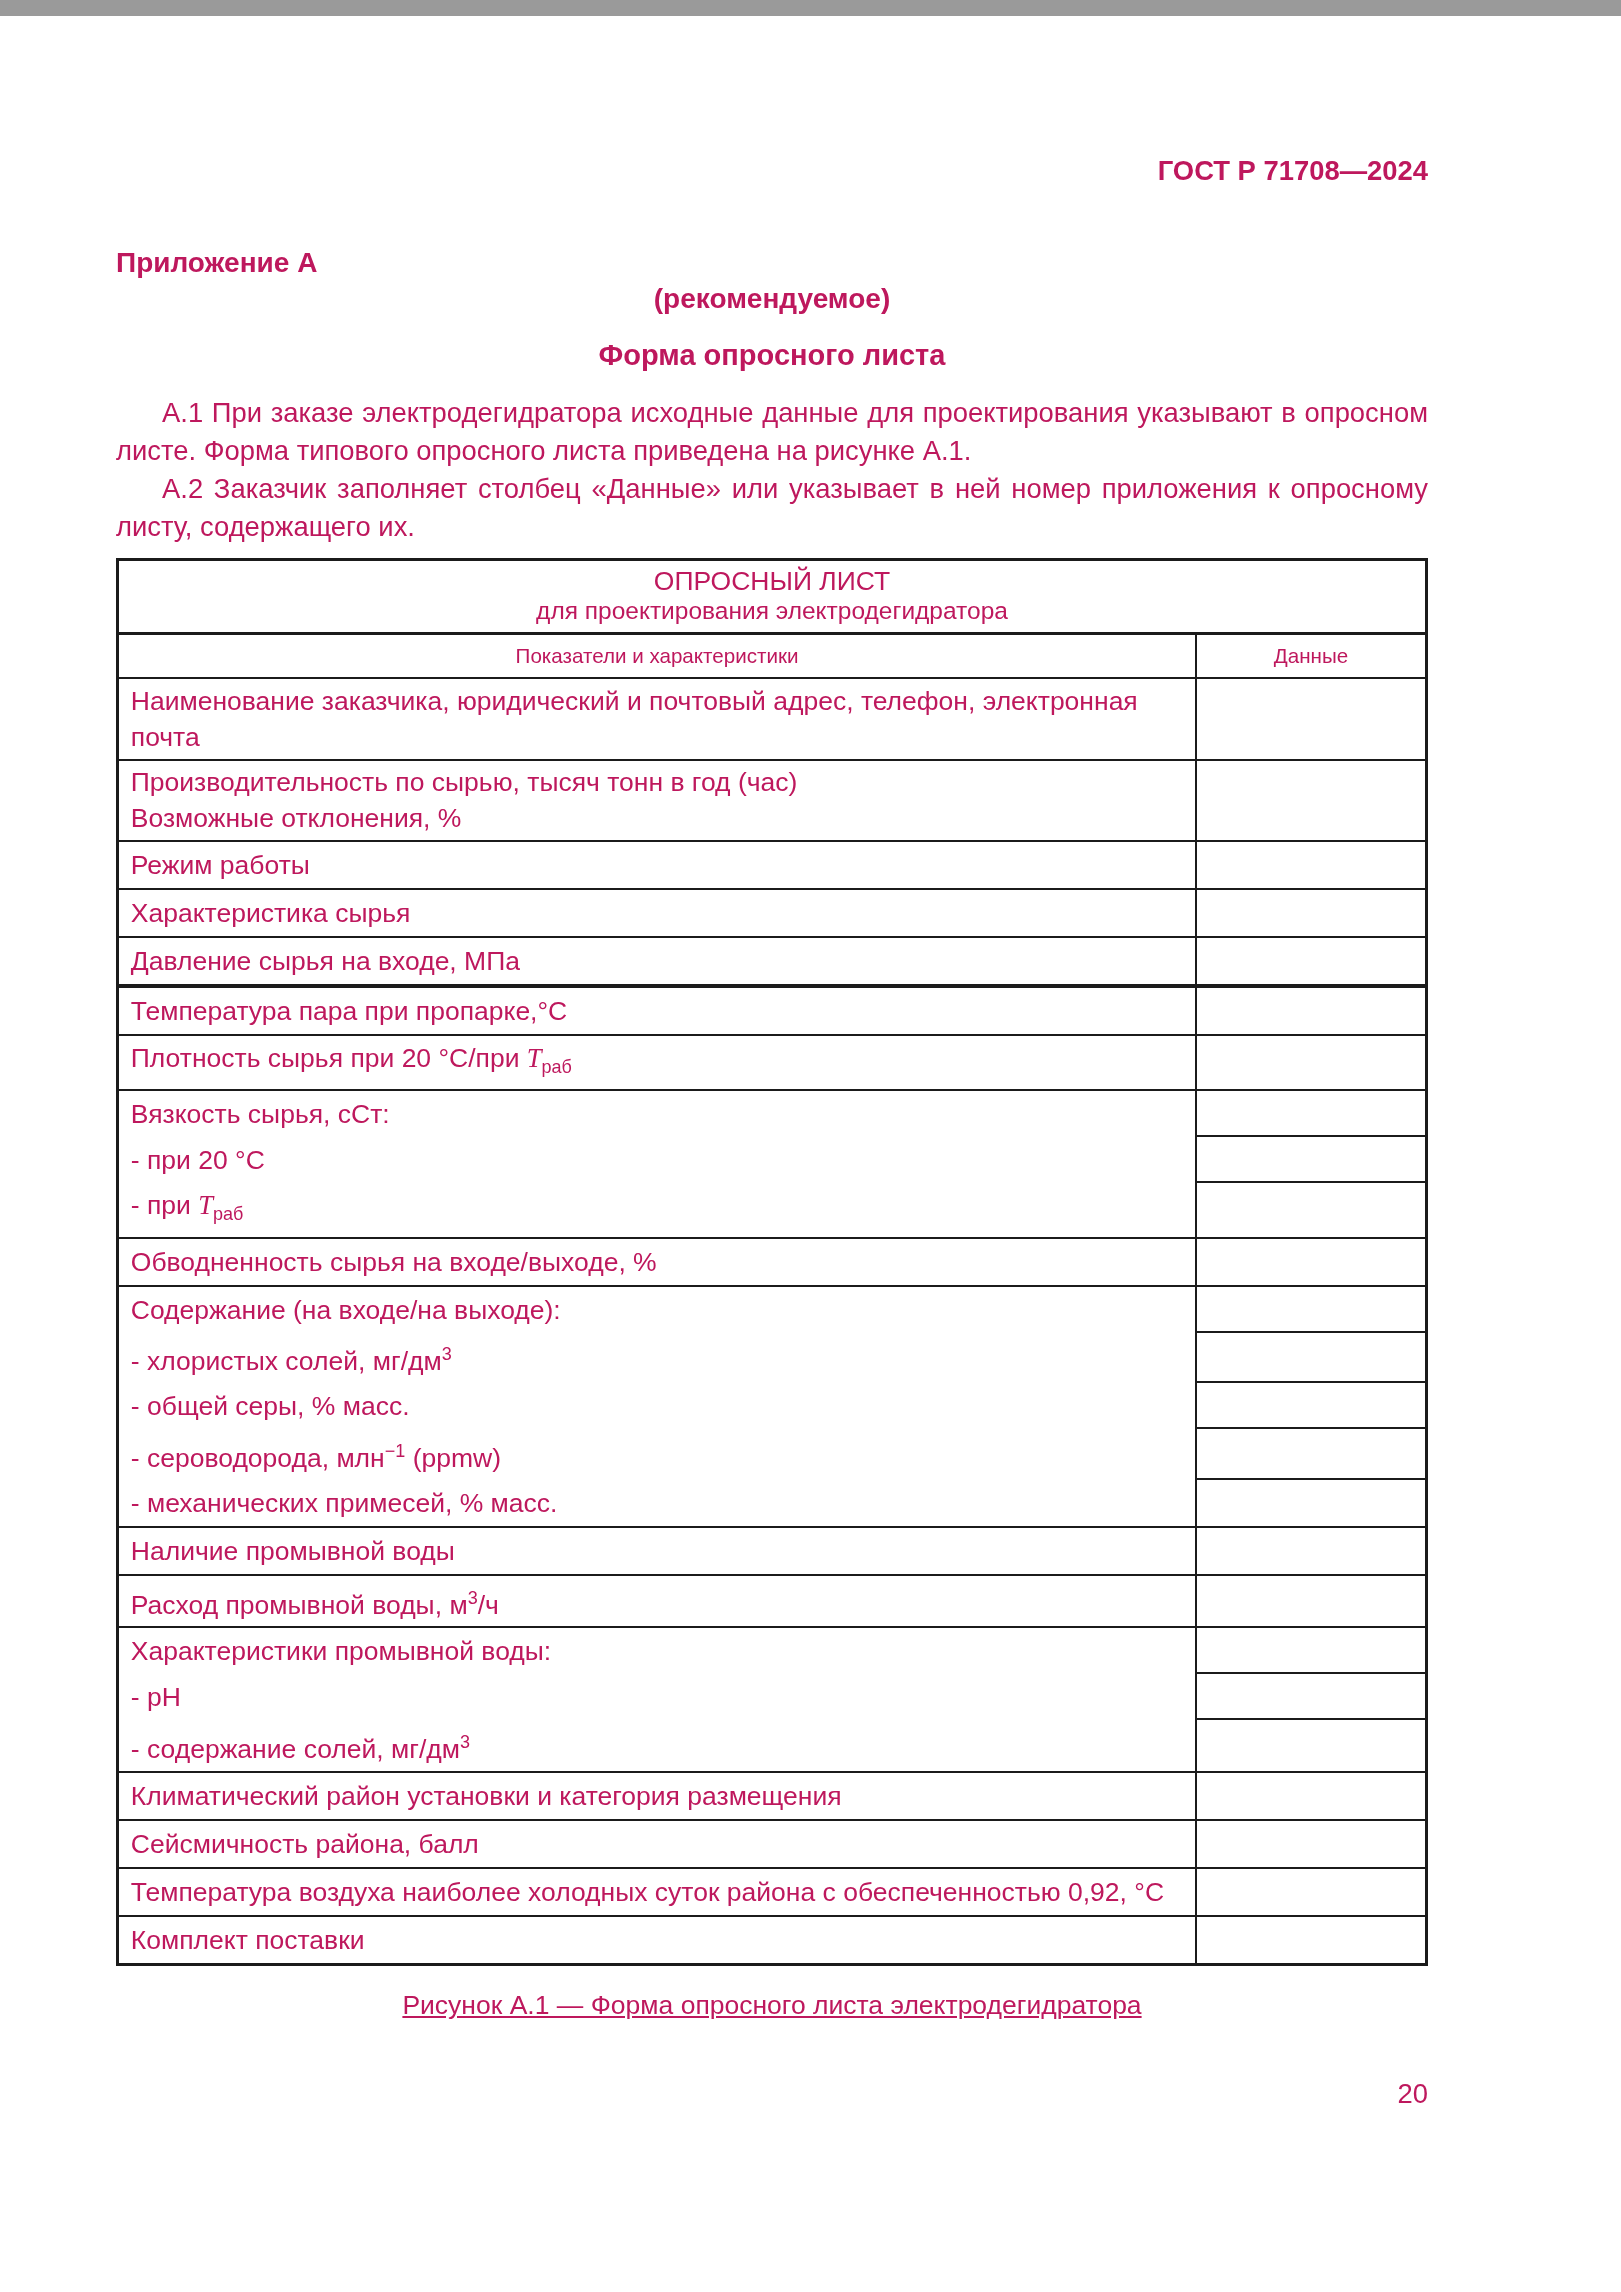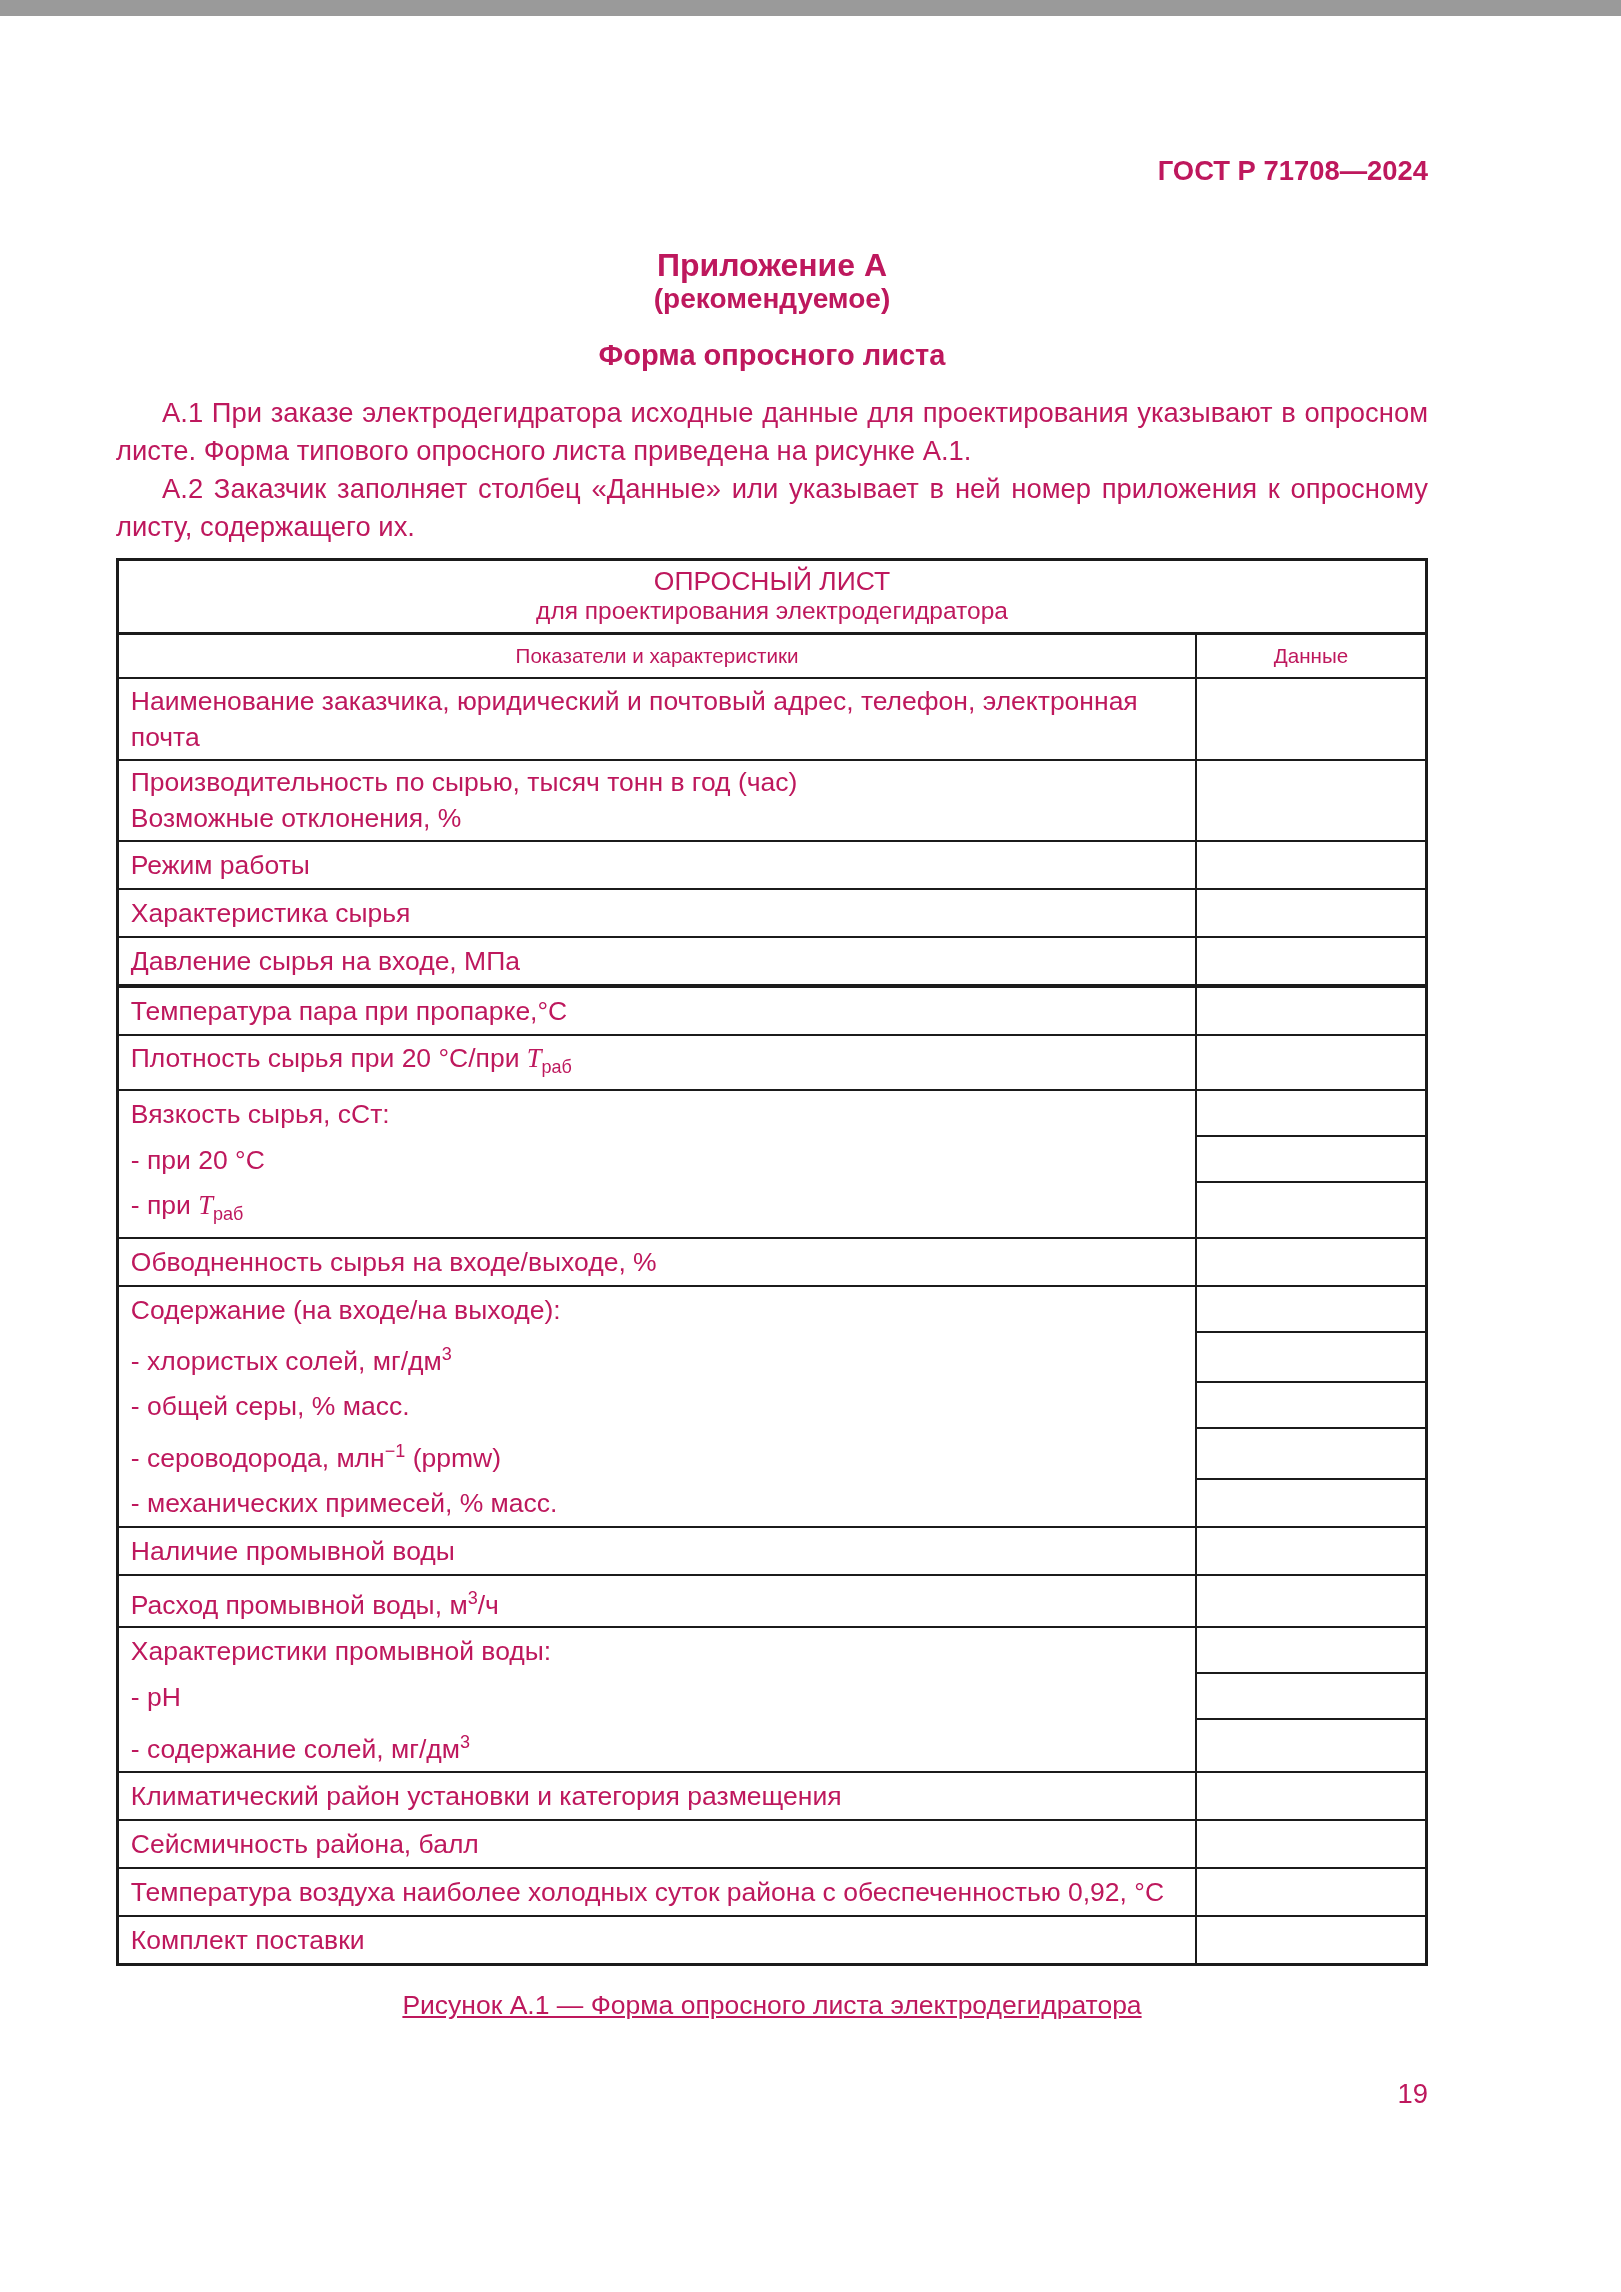--- a/index.html
+++ b/index.html
@@ -1,21 +1,21 @@
 <!DOCTYPE html>
 <html><head>
 <meta charset="utf-8">
 <style>
   html,body{margin:0;padding:0;background:#9a9a9a;}
   .page{width:1621px;height:2293px;background:#ffffff;position:relative;margin:16px auto;
         font-family:"Liberation Sans",sans-serif;color:#be185d;overflow:hidden;}
   .doc-header{position:absolute;top:139px;left:116px;width:1312px;text-align:right;
         font-weight:bold;font-size:27.4px;}
-  .appendix-title{position:absolute;top:231px;left:116px;width:1312px;text-align:center;
-        font-weight:bold;font-size:32px;}
+  .appendix-title{position:absolute;top:231px;left:116px;width:1312px;text-align:left;
+        font-weight:bold;font-size:28px;}
   .appendix-subtitle{position:absolute;top:267px;left:116px;width:1312px;text-align:center;
         font-weight:bold;font-size:28px;}
   .section-title{position:absolute;top:323px;left:116px;width:1312px;text-align:center;
         font-weight:bold;font-size:29px;}
   .paras{position:absolute;top:378px;left:116px;width:1312px;font-size:27.4px;line-height:38px;
         text-align:justify;}
   .para{margin:0;text-indent:46px;}
   .form-table{position:absolute;top:542px;left:116px;width:1312px;box-sizing:border-box;
         border:3.9px solid #1b1b1b;}
   .t-title{border-bottom:3.9px solid #1b1b1b;text-align:center;padding:3.9px 0 6.9px;}
@@ -213,15 +213,15 @@
         <div class="trow last">
           <div class="cell-left">
             <div><span>Комплект поставки</span></div>
           </div>
           <div class="cell-right"></div>
         </div>
       </div>
   </div>
 
   <div class="caption">Рисунок А.1 — Форма опросного листа электродегидратора</div>
-  <div class="page-num">19</div>
+  <div class="page-num">20</div>
 </div>
 
 
 </body></html>

